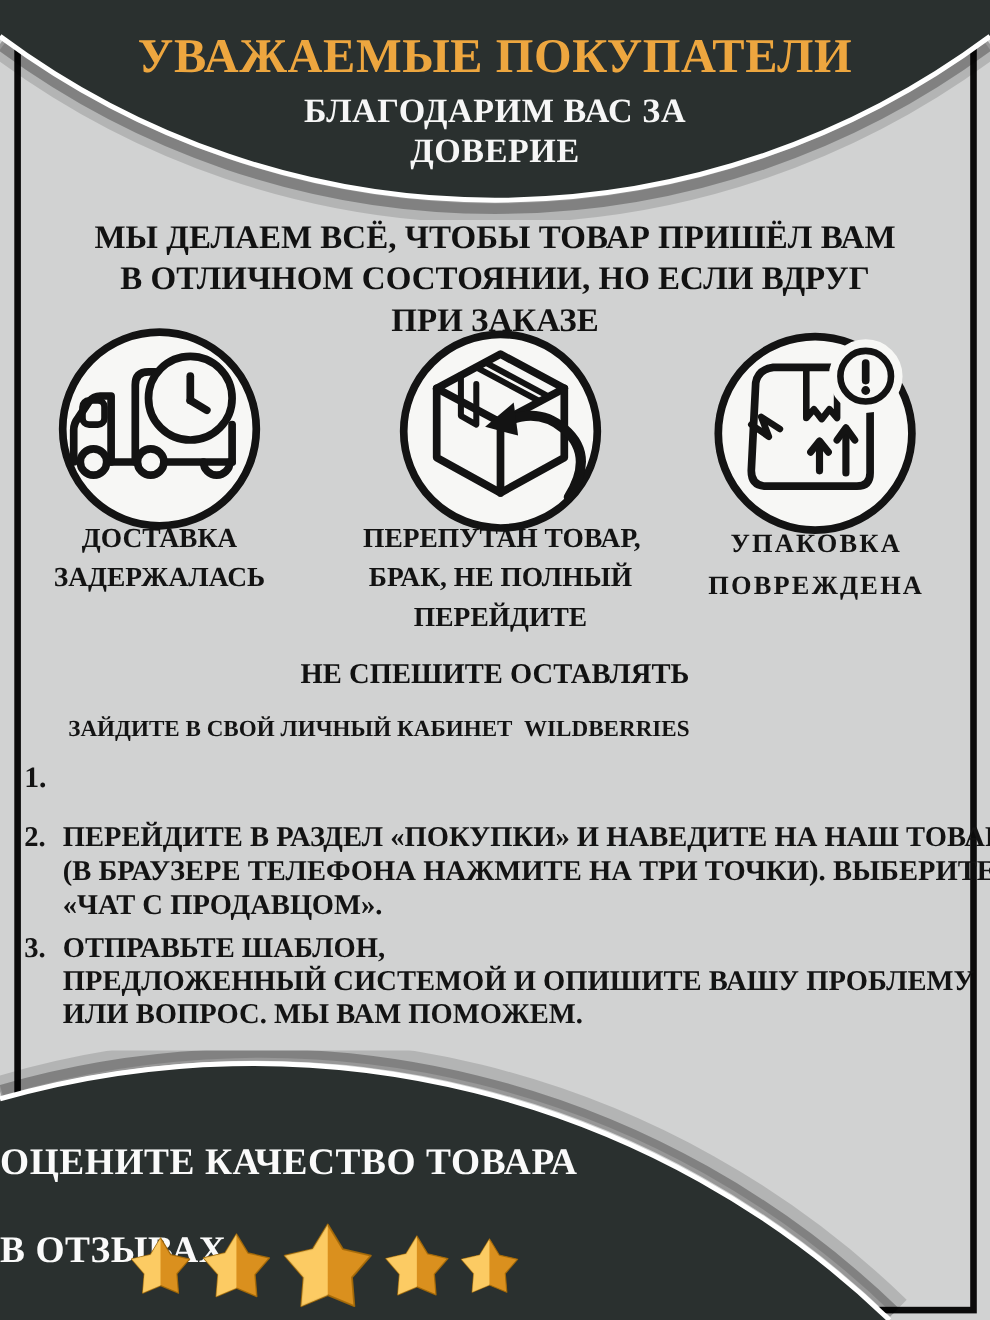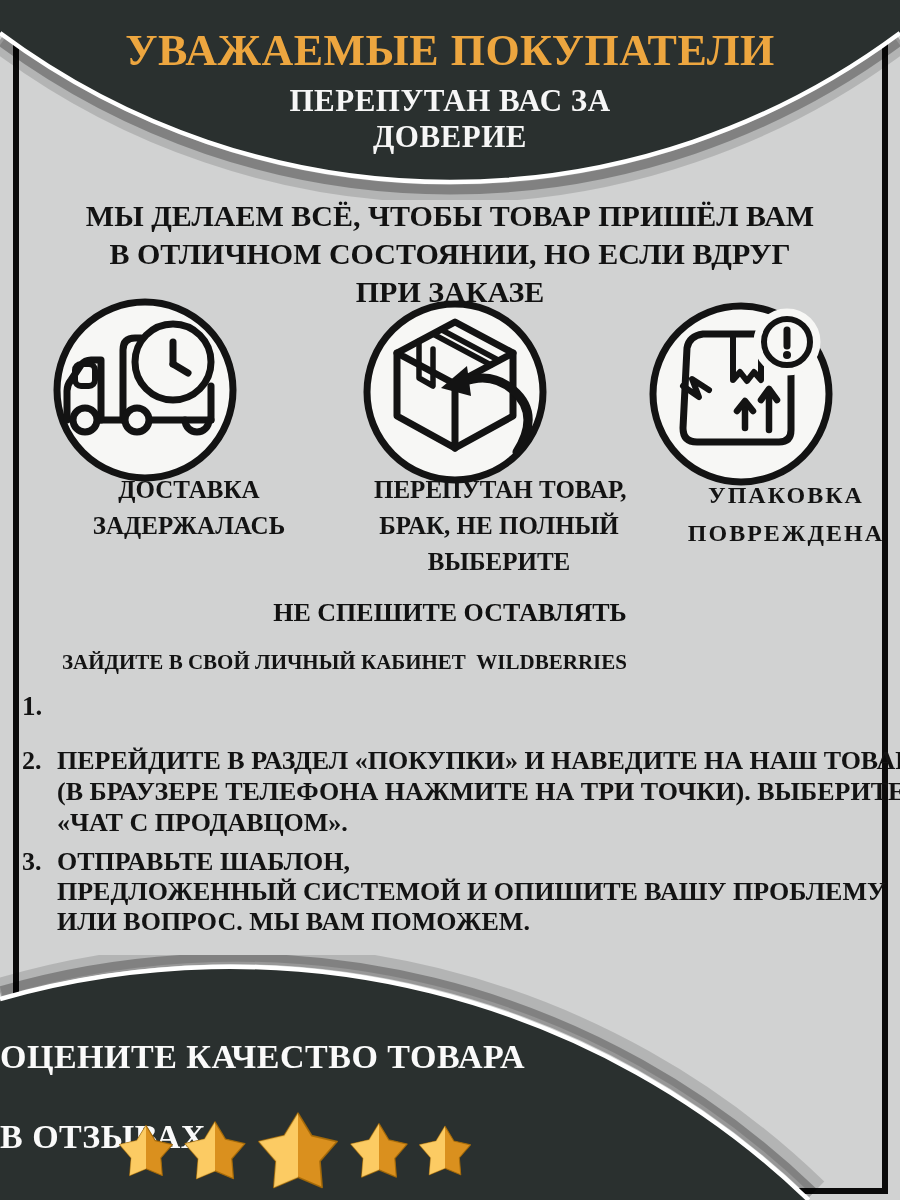--- a/index.html
+++ b/index.html
@@ -16,21 +16,21 @@
     position:absolute;left:13px;top:-10px;width:863px;height:1192px;
     border:6px solid #0b0b0b;z-index:1;background:transparent;
   }
   .curve{position:absolute;left:0;z-index:2;}
   .content{z-index:3;}
   .hdr-title{top:25px;font-size:44px;letter-spacing:.5px;color:#eda63f;z-index:3;}
   .hdr-sub1{top:83px;font-size:31px;color:#f6f6f6;letter-spacing:.5px;z-index:3;}
   .hdr-sub2{top:119px;font-size:31px;color:#f6f6f6;letter-spacing:.5px;z-index:3;}
   .intro{font-size:30px;color:#121212;z-index:3;}
   .icon-svg{position:absolute;z-index:3;}
-  .iss-label{position:absolute;z-index:3;width:250px;text-align:center;font-size:25px;color:#131313;margin-left:44px;}
+  .iss-label{position:absolute;z-index:3;width:250px;text-align:center;font-size:25px;color:#131313;}
   .iss-label div{white-space:pre;}
   .advice{font-size:26px;color:#111;z-index:3;}
   .step-num{position:absolute;left:22px;font-size:27px;z-index:3;}
   .step-line{position:absolute;font-size:26px;z-index:3;}
   .ftr-line{position:absolute;left:0;width:580px;text-align:left;color:#fafafa;font-size:34px;letter-spacing:.5px;z-index:3;}
   #stars{
     position:absolute;left:105px;top:1106px;width:380px;height:92px;z-index:3;
     display:flex;align-items:center;justify-content:center;gap:7px;
   }
   #stars svg{display:block;}
@@ -43,21 +43,21 @@
   <div id="frame"></div>
 
   <svg class="curve" style="top:0" width="900" height="200" viewBox="0 0 900 200">
     <path d="M0,0 H900 V33 A754,754 0 0 1 0,33 Z" fill="#2a302f"></path>
     <path d="M0,40 A754,754 0 0 0 900,40" fill="none" stroke="rgba(0,0,0,0.28)" stroke-width="11"></path>
     <path d="M0,45 A754,754 0 0 0 900,45" fill="none" stroke="rgba(0,0,0,0.14)" stroke-width="18"></path>
     <path d="M0,33 A754,754 0 0 0 900,33" fill="none" stroke="#ffffff" stroke-width="4.5"></path>
   </svg>
 
   <div class="abs ctr line hdr-title content">УВАЖАЕМЫЕ ПОКУПАТЕЛИ</div>
-  <div class="abs ctr line hdr-sub1 content">ПЕРЕПУТАН ВАС ЗА</div>
+  <div class="abs ctr line hdr-sub1 content">БЛАГОДАРИМ ВАС ЗА</div>
   <div class="abs ctr line hdr-sub2 content">ДОВЕРИЕ</div>
 
   <div class="abs ctr line intro" style="top:199px">МЫ ДЕЛАЕМ ВСЁ, ЧТОБЫ ТОВАР ПРИШЁЛ ВАМ</div>
   <div class="abs ctr line intro" style="top:237px">В ОТЛИЧНОМ СОСТОЯНИИ, НО ЕСЛИ ВДРУГ</div>
   <div class="abs ctr line intro" style="top:275px">ПРИ ЗАКАЗЕ</div>
 
   <svg class="icon-svg" style="left:45px;top:290px" width="200" height="200" viewBox="0 0 200 200">
     <circle cx="100" cy="100" r="88" fill="#f7f7f5" stroke="#131313" stroke-width="7"></circle>
     <g fill="none" stroke="#131313" stroke-width="7" stroke-linecap="round" stroke-linejoin="round">
       <path d="M52,130 H166"></path>
@@ -107,21 +107,21 @@
     <circle cx="146" cy="61" r="4" fill="#131313"></circle>
   </svg>
 
   <div class="iss-label" style="left:20px;top:476px">
     <div>ДОСТАВКА</div>
     <div style="margin-top:8px">ЗАДЕРЖАЛАСЬ</div>
   </div>
   <div class="iss-label" style="left:330px;top:476px">
     <div>ПЕРЕПУТАН ТОВАР,</div>
     <div style="margin-top:8px">БРАК, НЕ ПОЛНЫЙ</div>
-    <div style="margin-top:8px">ВЫБЕРИТЕ</div>
+    <div style="margin-top:8px">ПЕРЕЙДИТЕ</div>
   </div>
   <div class="iss-label" style="left:617px;top:482px;font-size:24px;letter-spacing:2px">
     <div>УПАКОВКА</div>
     <div style="margin-top:11px">ПОВРЕЖДЕНА</div>
   </div>
 
   <div class="abs ctr line advice" style="top:598px">НЕ СПЕШИТЕ ОСТАВЛЯТЬ</div>
 
   <div class="step-num line" style="top:691px">1.</div>
   <div class="step-line line" style="left:62px;top:650px;font-size:21px">ЗАЙДИТЕ В СВОЙ ЛИЧНЫЙ КАБИНЕТ  WILDBERRIES</div>

